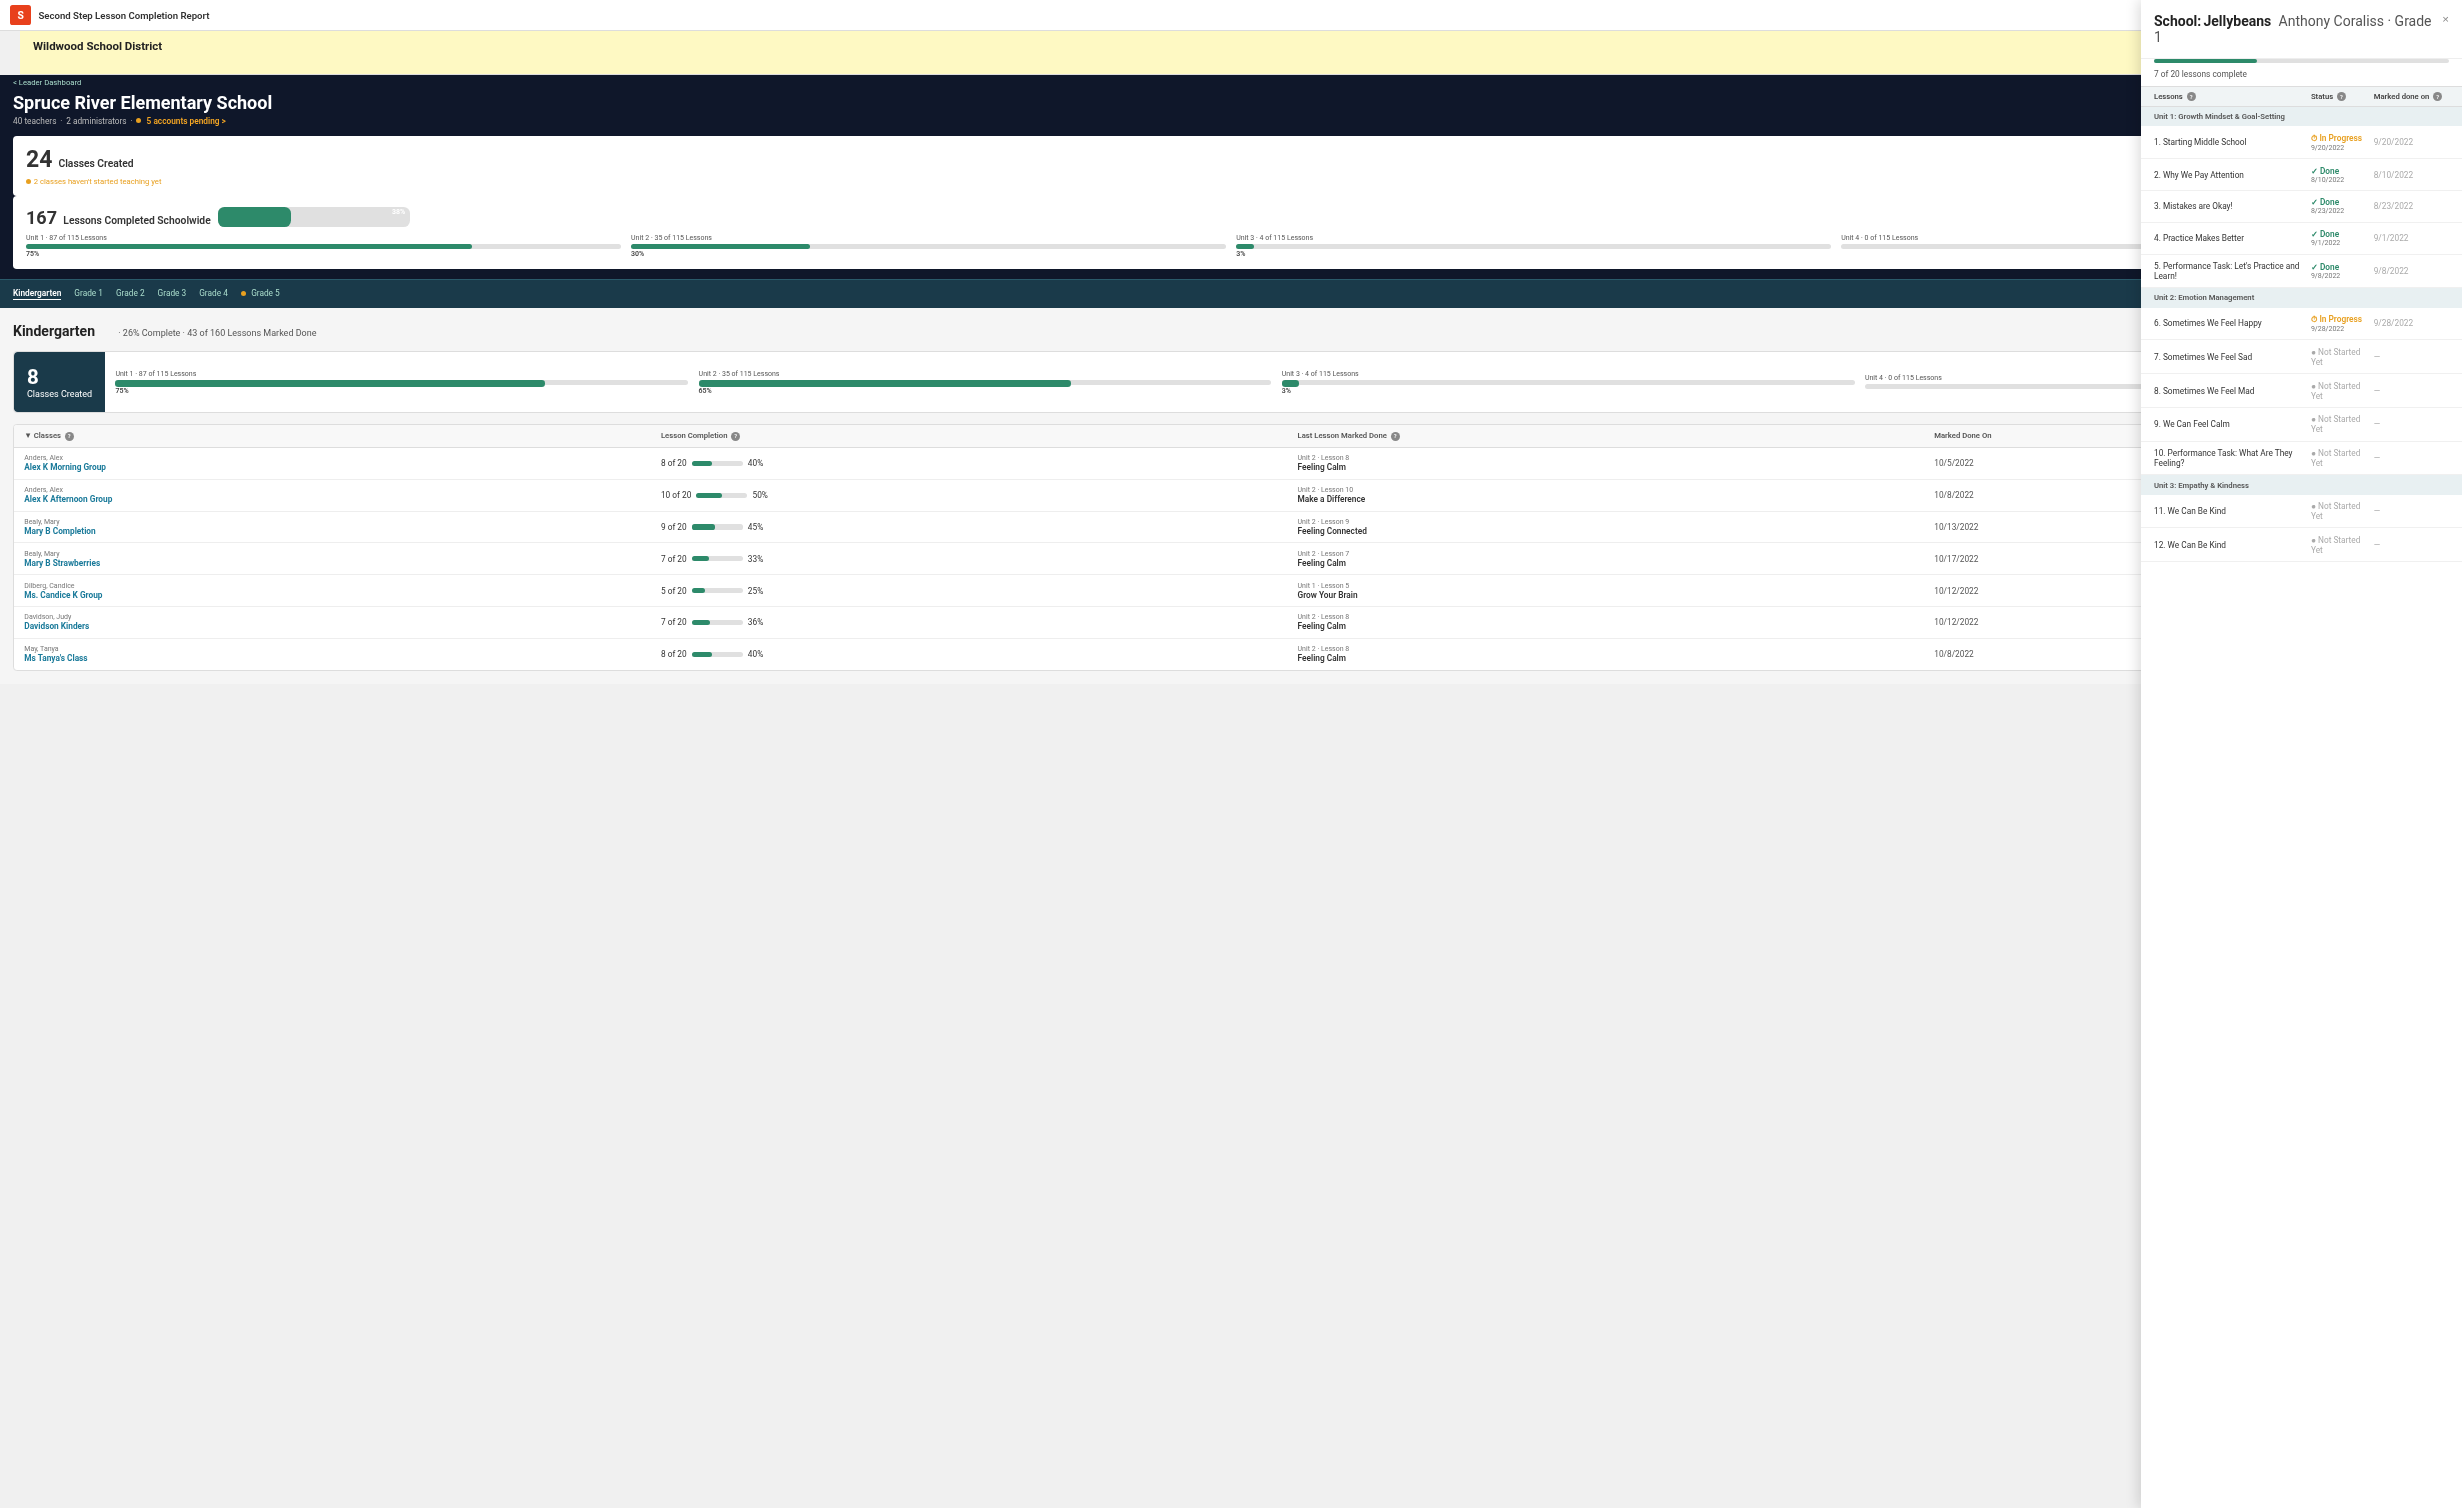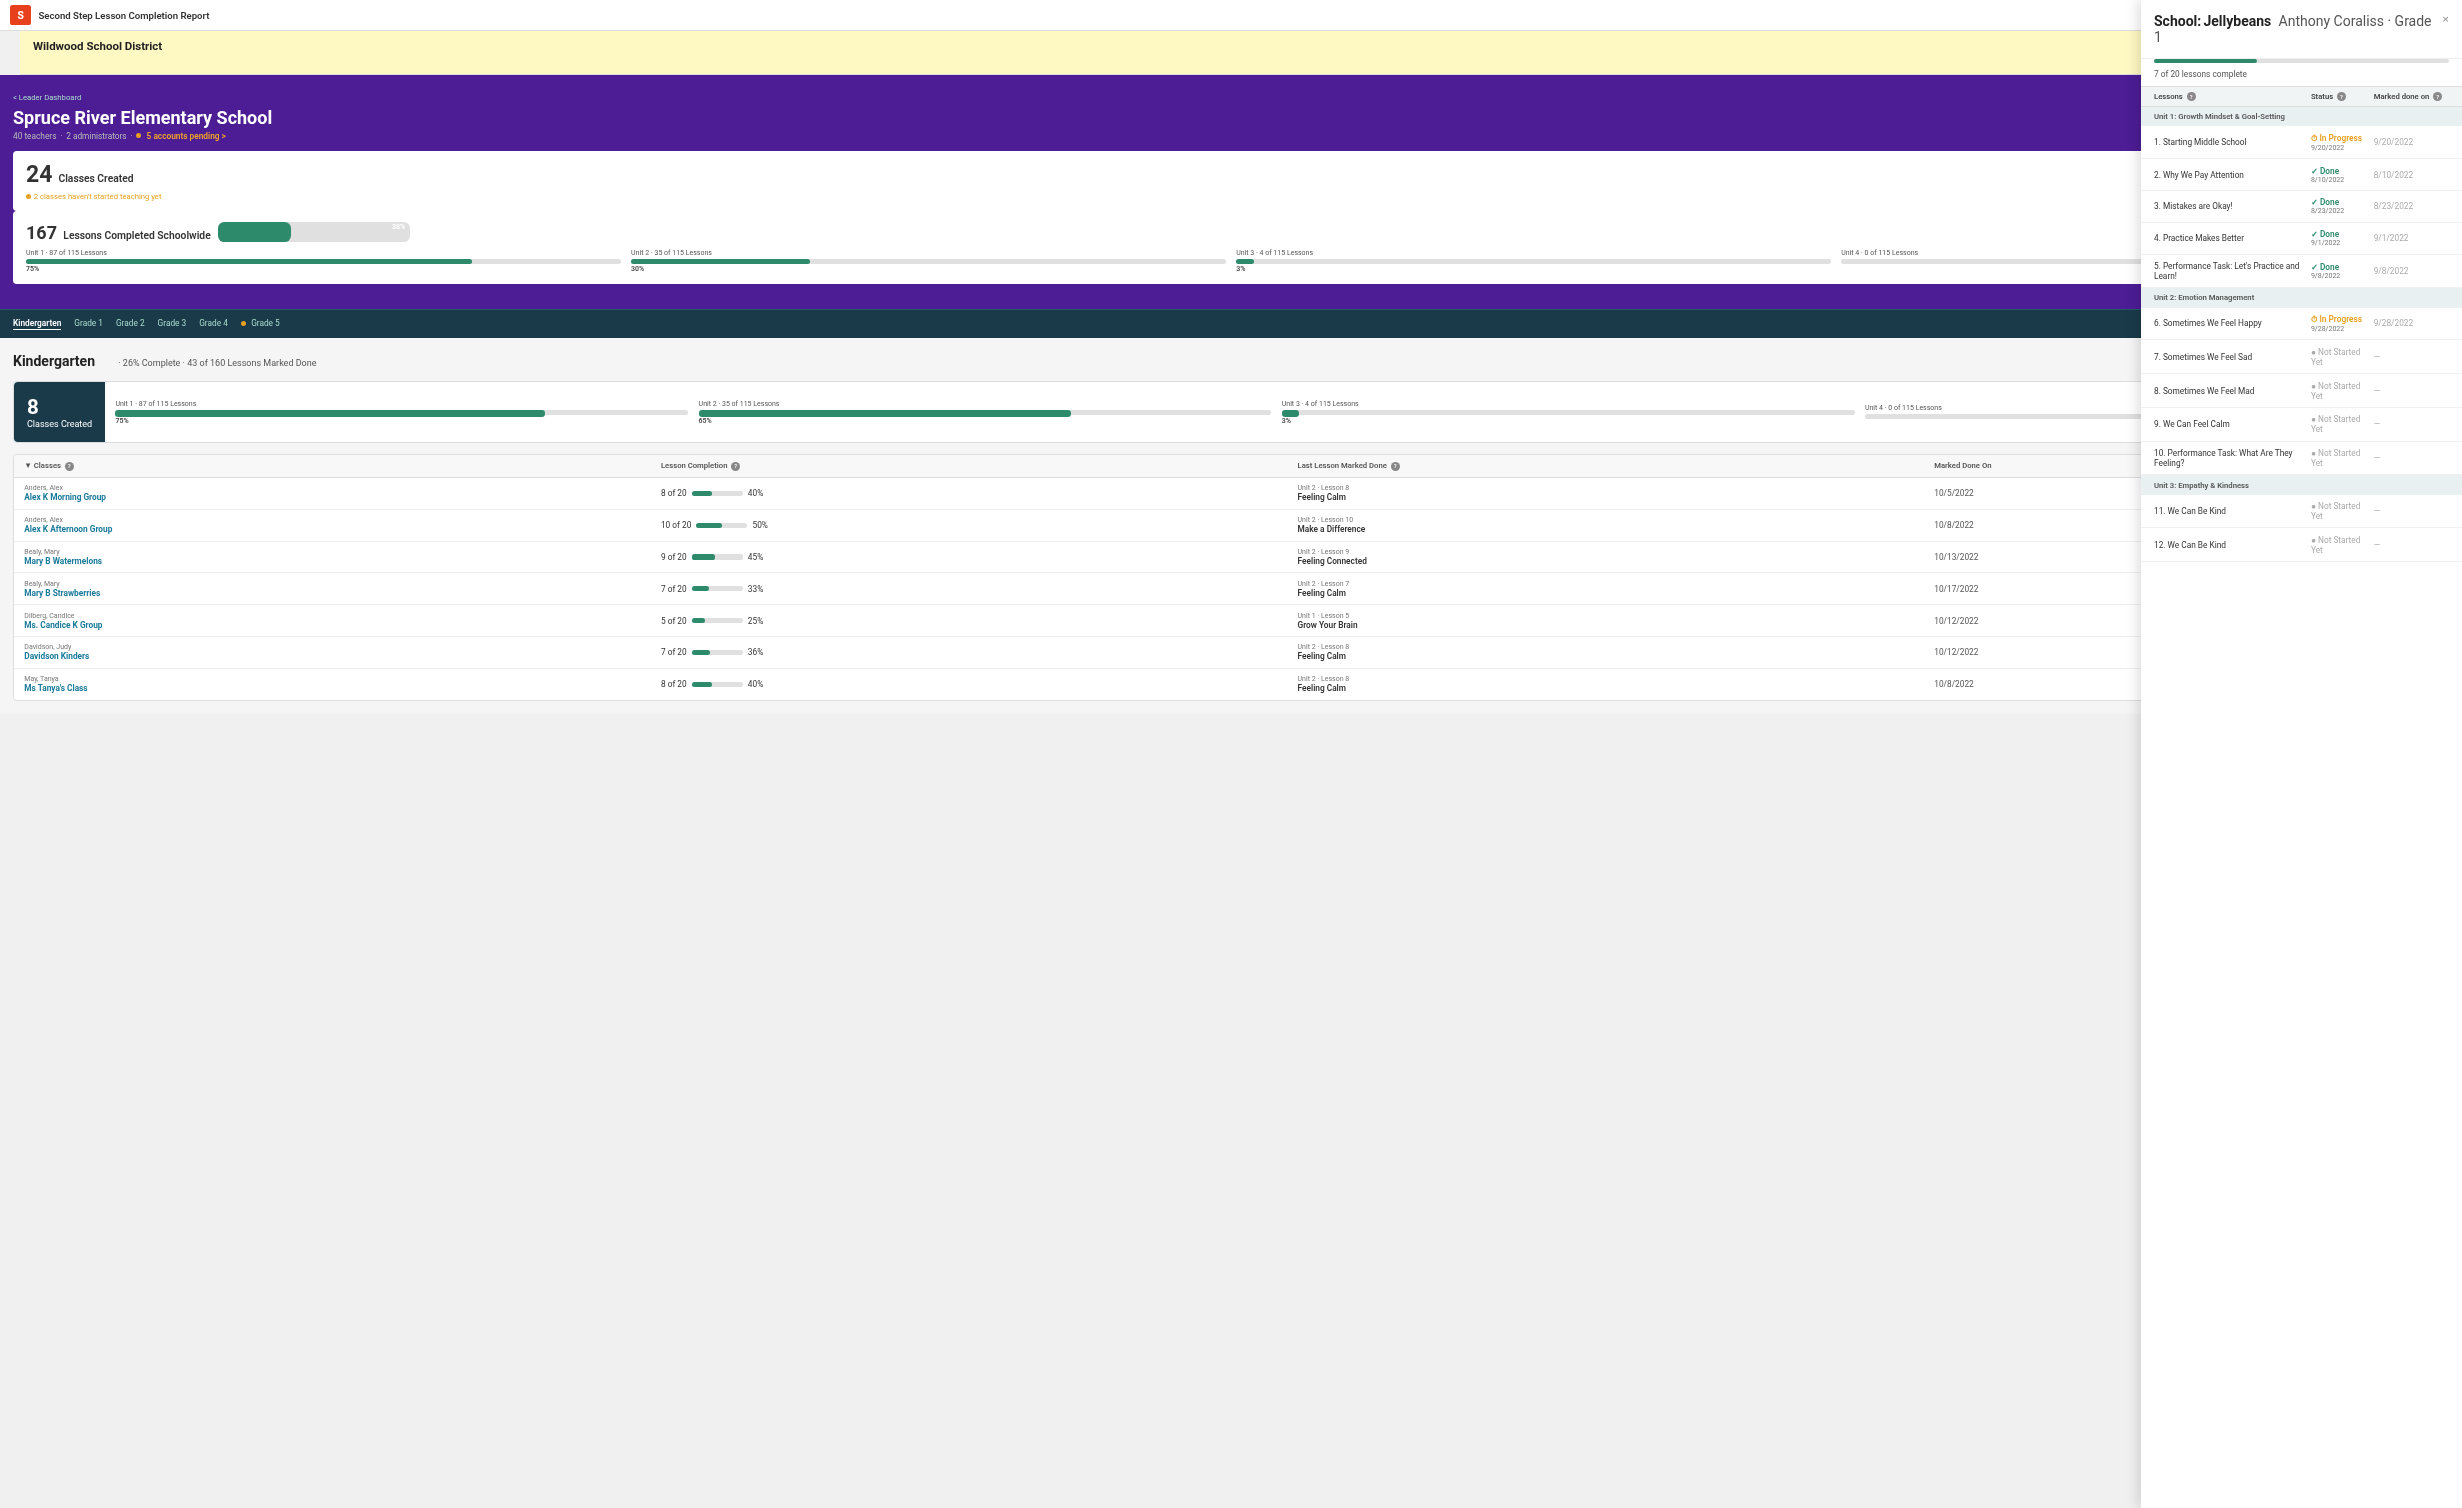--- a/index.html
+++ b/index.html
@@ -15,21 +15,21 @@
 
     
     .school-header-bar { background: #fef9c3; padding: 7.7px 13px; display: flex; align-items: flex-start; justify-content: space-between; border-bottom: 0.6px solid #ddd; margin-left: 20px; }
     .school-header-bar .district-name { font-size: 11.5px; font-weight: 700; color: #222; }
     .school-selector { display: flex; flex-direction: column; }
     .school-selector .label { font-size: 7px; color: #777; }
     .school-selector .select-box { display: flex; align-items: center; gap: 5.1px; border: 0.6px solid #ccc; border-radius: 2.6px; padding: 3.8px 6.4px; cursor: pointer; min-width: 141px; justify-content: space-between; }
     .school-selector .select-box span { font-size: 8.3px; font-weight: 600; color: #333; }
 
     
-    .dark-header { background: #4c1d95; color: white; padding: 18px 13px; position: relative; }
+    .dark-header { background: #0f172a; color: white; padding: 3px 13px; position: relative; }
     .dark-header .back-link { font-size: 7.7px; color: #adc; cursor: pointer; margin-bottom: 5.1px; }
     .dark-header .last-updated { position: absolute; top: 10.3px; right: 13px; font-size: 7px; color: #aaa; }
     .dark-header .school-name { font-size: 18px; font-weight: 700; margin-bottom: 2.6px; }
     .dark-header .school-meta { font-size: 8.3px; color: #bbb; display: flex; align-items: center; gap: 3.8px; }
     .dark-header .pending-badge { color: #f5a623; font-weight: 600; cursor: pointer; }
     .monitor-btn { position: absolute; top: 19px; right: 13px; background: #2d6a7a; border: 0.6px solid #4a9ab0; border-radius: 3.8px; color: white; padding: 6.4px 10.3px; cursor: pointer; display: flex; align-items: center; gap: 5.1px; font-size: 8.3px; font-weight: 600; }
     .monitor-btn .btn-subtitle { font-size: 7px; font-weight: 400; color: #adc; }
 
     
     .stats-row { display: flex; gap: 0; margin: 10.3px 0 0 0; flex-direction: column; }
@@ -327,21 +327,21 @@
       <div>
         <div class="last-lesson-unit">Unit 2 · Lesson 10</div>
         <div class="last-lesson-name">Make a Difference</div>
       </div>
       <div class="marked-date">10/8/2022</div>
       <div class="chevron-right">›</div>
     </div>
         <div class="class-table-row">
       <div>
         <div class="class-teacher">Bealy, Mary</div>
-        <div class="class-name">Mary B Watermelons</div>
+        <div class="class-name">Mary B Completion</div>
       </div>
       <div class="lesson-completion">
         <span>9 of 20</span>
         <div class="mini-bar-outer">
               <div class="mini-bar-inner" style="width:45%;"></div>
             </div>
         <span>45%</span>
       </div>
       <div>
         <div class="last-lesson-unit">Unit 2 · Lesson 9</div>

